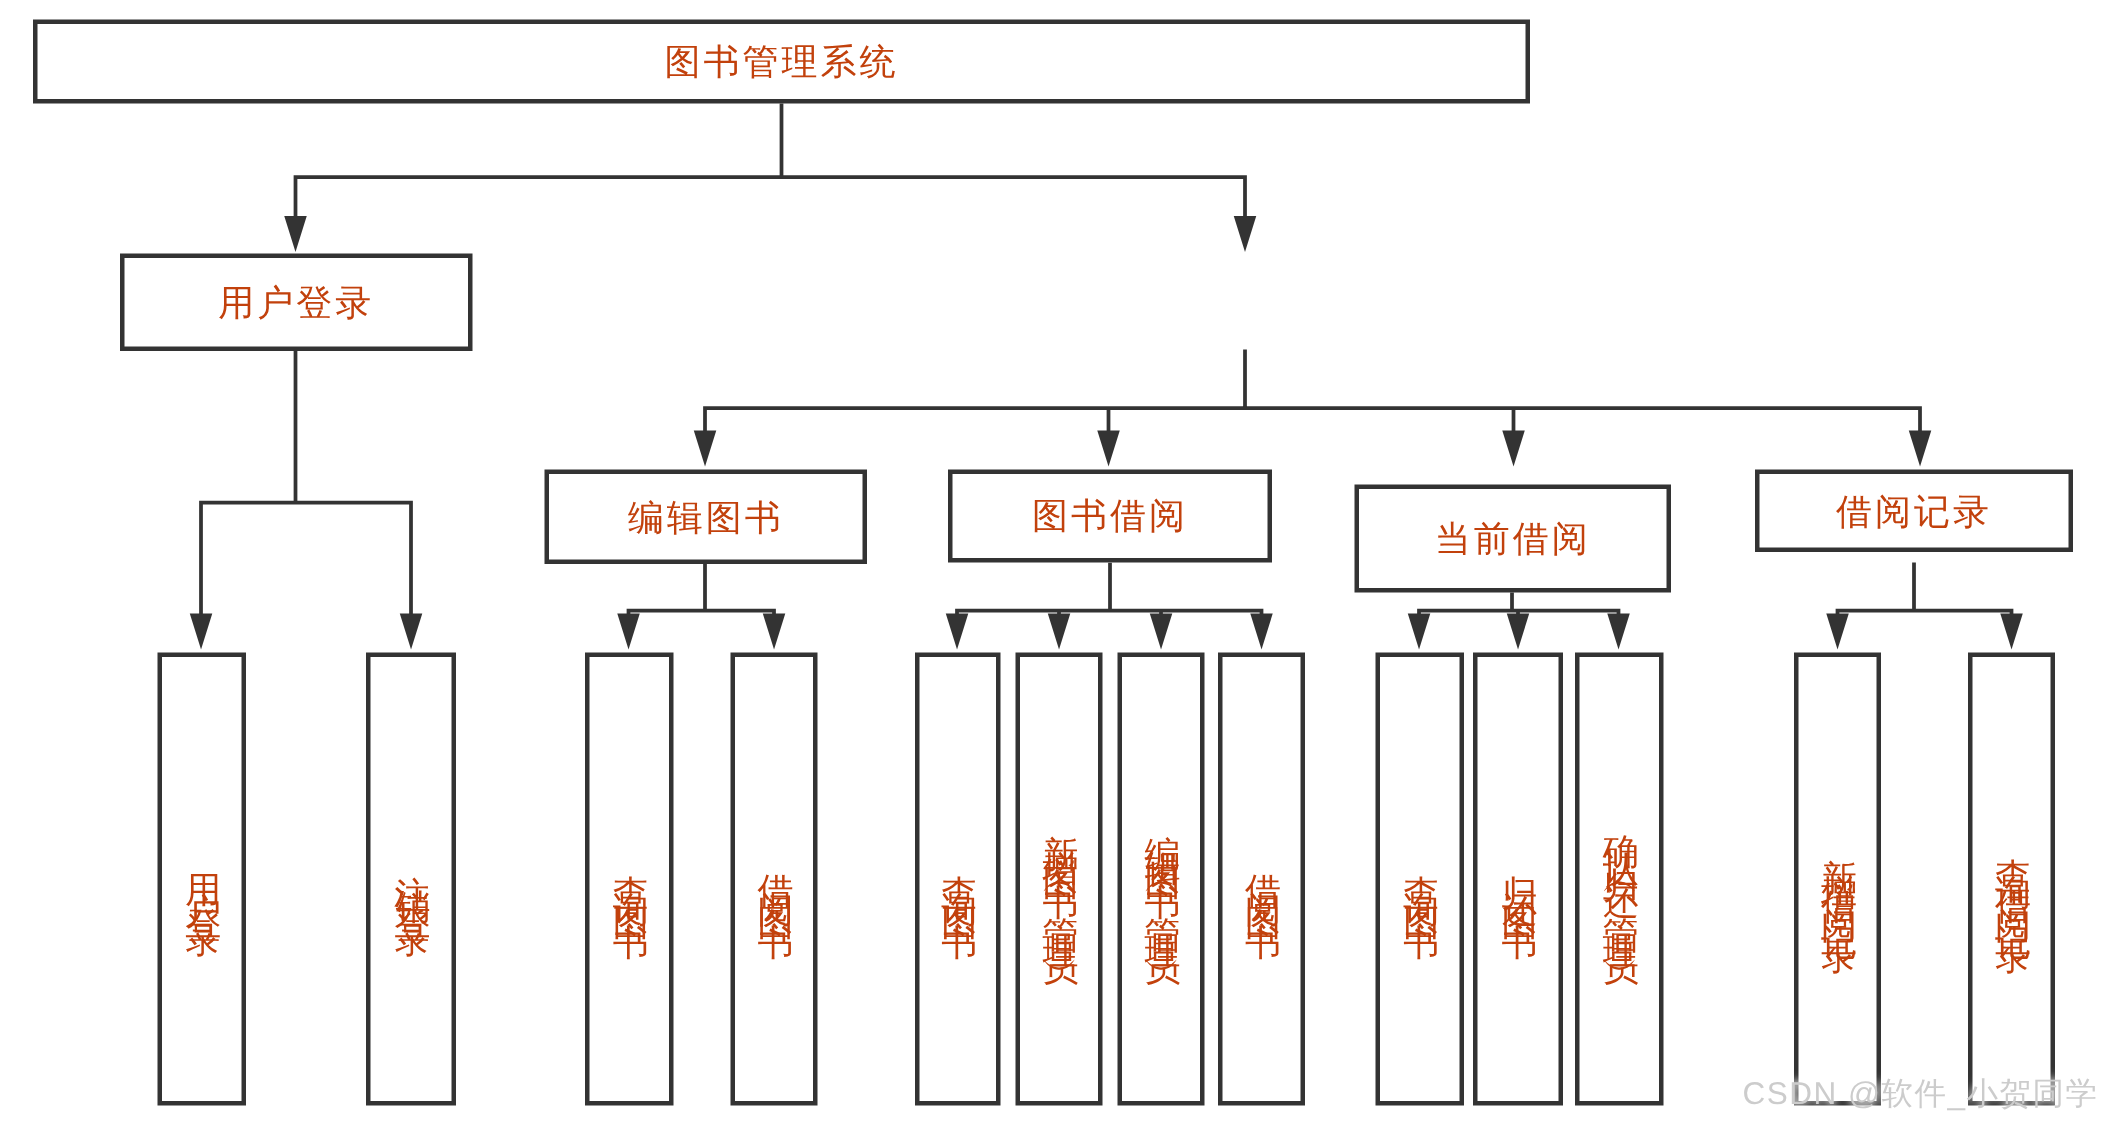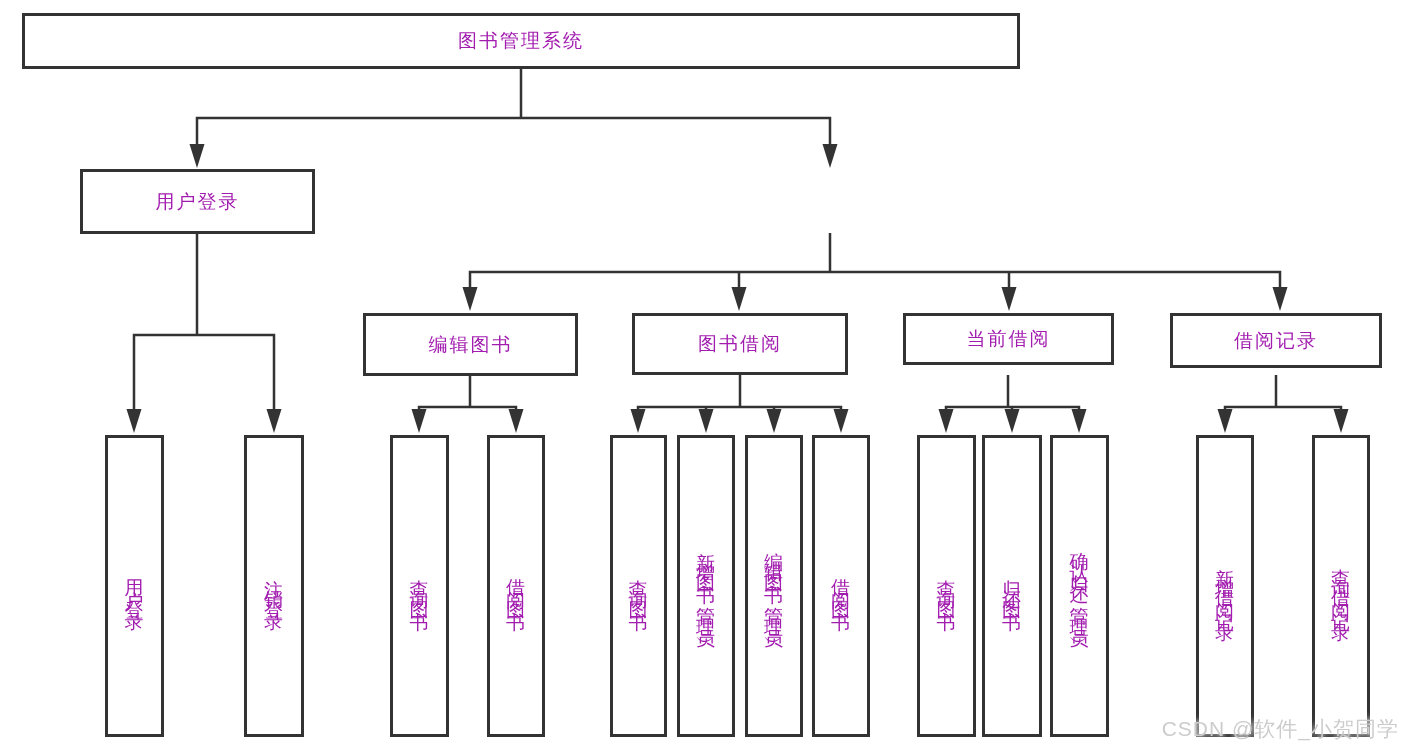--- a/index.html
+++ b/index.html
@@ -15,24 +15,24 @@
   .box{
     position:absolute;
     box-sizing:border-box;
     border:3px solid #333333;
     background:#ffffff;
     display:flex;
     align-items:center;
     justify-content:center;
   }
   .box .lbl{
-    font-size:19px;
+    font-size:24px;
     letter-spacing:2px;
     white-space:nowrap;
-    color:#a21caf;
+    color:#c2410c;
   }
   .box.v .lbl{
     writing-mode:vertical-rl;
     text-orientation:mixed;
     letter-spacing:11px;
     line-height:1;
     white-space:nowrap;
   }
   .leaf{top:435px;height:302px;}
   #watermark{
@@ -92,21 +92,21 @@
   <div class="box h" style="left:80px;top:169px;width:235px;height:65px">
     <span class="lbl">用户登录</span>
   </div>
 
   <div class="box h" style="left:363px;top:313px;width:215px;height:63px">
     <span class="lbl">编辑图书</span>
   </div>
   <div class="box h" style="left:632px;top:313px;width:216px;height:62px">
     <span class="lbl">图书借阅</span>
   </div>
-  <div class="box h" style="left:903px;top:313px;width:211px;height:52px">
+  <div class="box h" style="left:903px;top:323px;width:211px;height:72px">
     <span class="lbl">当前借阅</span>
   </div>
   <div class="box h" style="left:1170px;top:313px;width:212px;height:55px">
     <span class="lbl">借阅记录</span>
   </div>
 
   <div class="box v leaf" style="left:105px;width:59px">
     <span class="lbl">用户登录</span>
   </div>
   <div class="box v leaf" style="left:244px;width:60px">

